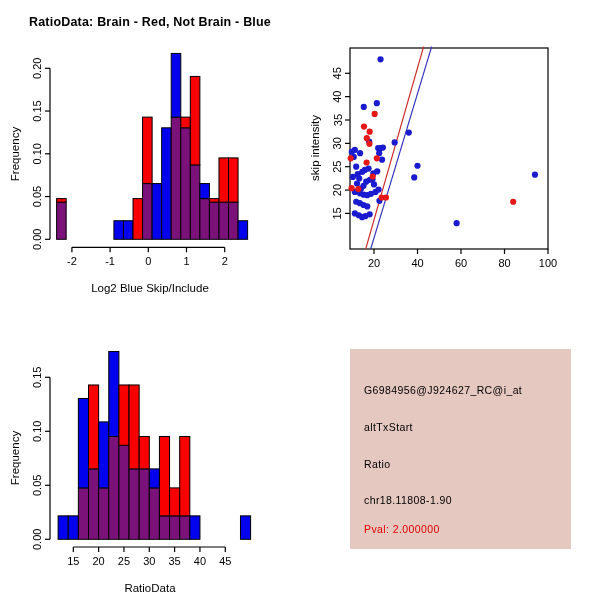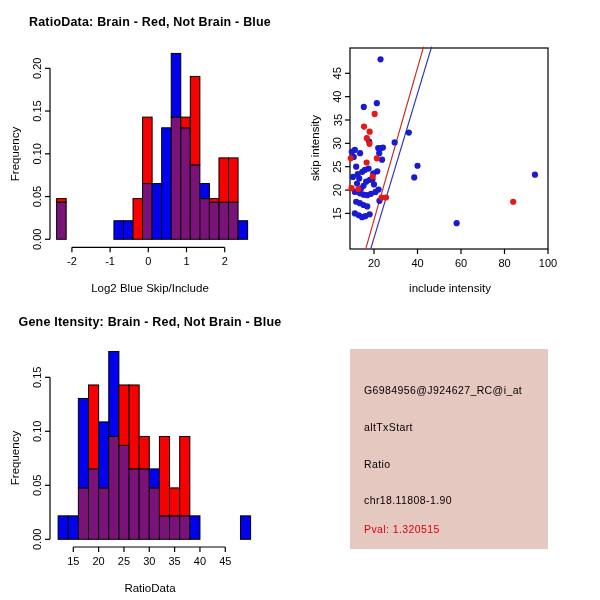--- a/index.html
+++ b/index.html
@@ -5,21 +5,21 @@
   html,body{margin:0;padding:0;background:#ffffff;}
   #screen{position:relative;width:600px;height:600px;background:#ffffff;overflow:hidden;
           font-family:"Liberation Sans",sans-serif;color:#000;}
   .quad{position:absolute;width:300px;height:300px;}
   .quad svg{position:absolute;left:0;top:0;font-family:"Liberation Sans",sans-serif;}
   .chart-title{position:absolute;left:0;right:0;top:15px;text-align:center;
                font-size:12.5px;font-weight:bold;letter-spacing:0.2px;}
   .xlab{position:absolute;left:0;right:0;top:282px;text-align:center;font-size:11.5px;}
   .ylab{position:absolute;left:15px;white-space:nowrap;font-size:11.5px;
         transform:translate(-50%,-50%) rotate(-90deg);}
-  .info-box{position:absolute;left:50px;top:49px;width:198px;height:200px;}
+  .info-box{position:absolute;left:50px;top:49px;width:198px;height:200px;padding-left:23px;}
   .info-line{position:absolute;left:14px;font-size:10.5px;letter-spacing:0.4px;white-space:nowrap;}
 </style>
 </head>
 <body>
 
 <div id="screen">
 
   <div class="quad" style="left:0;top:0">
     <div class="chart-title">RatioData: Brain - Red, Not Brain - Blue</div>
     <svg id="svg-ratio" width="300" height="300" viewBox="0 0 300 300">
@@ -163,26 +163,24 @@
         <circle cx="50.727500000000006" cy="158.29399999999998" r="3.1" fill="#E51717"></circle>
         <circle cx="76.8275" cy="158.29399999999998" r="3.1" fill="#E51717"></circle>
         <circle cx="66.605" cy="162.497" r="3.1" fill="#E51717"></circle>
         <circle cx="72.695" cy="176.507" r="3.1" fill="#E51717"></circle>
         <circle cx="51.5975" cy="188.18200000000002" r="3.1" fill="#E51717"></circle>
         <circle cx="58.34" cy="189.11599999999999" r="3.1" fill="#E51717"></circle>
         <circle cx="81.6125" cy="197.522" r="3.1" fill="#E51717"></circle>
         <circle cx="85.9625" cy="197.522" r="3.1" fill="#E51717"></circle>
         <circle cx="213.2" cy="201.72500000000002" r="3.1" fill="#E51717"></circle>
       </svg>
-    <div class="xlab">include intensity</div>
     <div class="ylab" style="top:148px">skip intensity</div>
   </div>
 
   <div class="quad" style="left:0;top:300px">
-    <div class="chart-title">Gene Itensity: Brain - Red, Not Brain - Blue</div>
     <svg id="svg-gene" width="300" height="300" viewBox="0 0 300 300">
         <line x1="50" y1="77.3" x2="50" y2="239.3" stroke="#000000" stroke-width="1.2"></line>
         <line x1="73.3" y1="247" x2="225.27999999999997" y2="247" stroke="#000000" stroke-width="1.2"></line>
         <line x1="45" y1="239.3" x2="50" y2="239.3" stroke="#000000" stroke-width="1.2"></line>
         <text x="38" y="242.8" text-anchor="middle" font-size="11" transform="rotate(-90 38 239.3)">0.00</text>
         <line x1="45" y1="185.3" x2="50" y2="185.3" stroke="#000000" stroke-width="1.2"></line>
         <text x="38" y="188.8" text-anchor="middle" font-size="11" transform="rotate(-90 38 185.3)">0.05</text>
         <line x1="45" y1="131.3" x2="50" y2="131.3" stroke="#000000" stroke-width="1.2"></line>
         <text x="38" y="134.8" text-anchor="middle" font-size="11" transform="rotate(-90 38 131.3)">0.10</text>
         <line x1="45" y1="77.30000000000001" x2="50" y2="77.30000000000001" stroke="#000000" stroke-width="1.2"></line>
@@ -231,17 +229,17 @@
     <div class="xlab">RatioData</div>
     <div class="ylab" style="top:158px">Frequency</div>
   </div>
 
   <div class="quad" style="left:300px;top:300px">
     <div class="info-box" id="info-box" style="background: rgb(229, 200, 192);">
       <div class="info-line" style="top:35px">G6984956@J924627_RC@i_at</div>
       <div class="info-line" style="top:72px">altTxStart</div>
       <div class="info-line" style="top:109px">Ratio</div>
       <div class="info-line" style="top:145px">chr18.11808-1.90</div>
-      <div class="info-line" id="pval-line" style="top: 174px; color: rgb(224, 0, 0);">Pval: 1.320515</div>
+      <div class="info-line" id="pval-line" style="top: 174px; color: rgb(224, 0, 0);">Pval: 2.000000</div>
     </div>
   </div>
 
 </div>
 
 </body></html>

